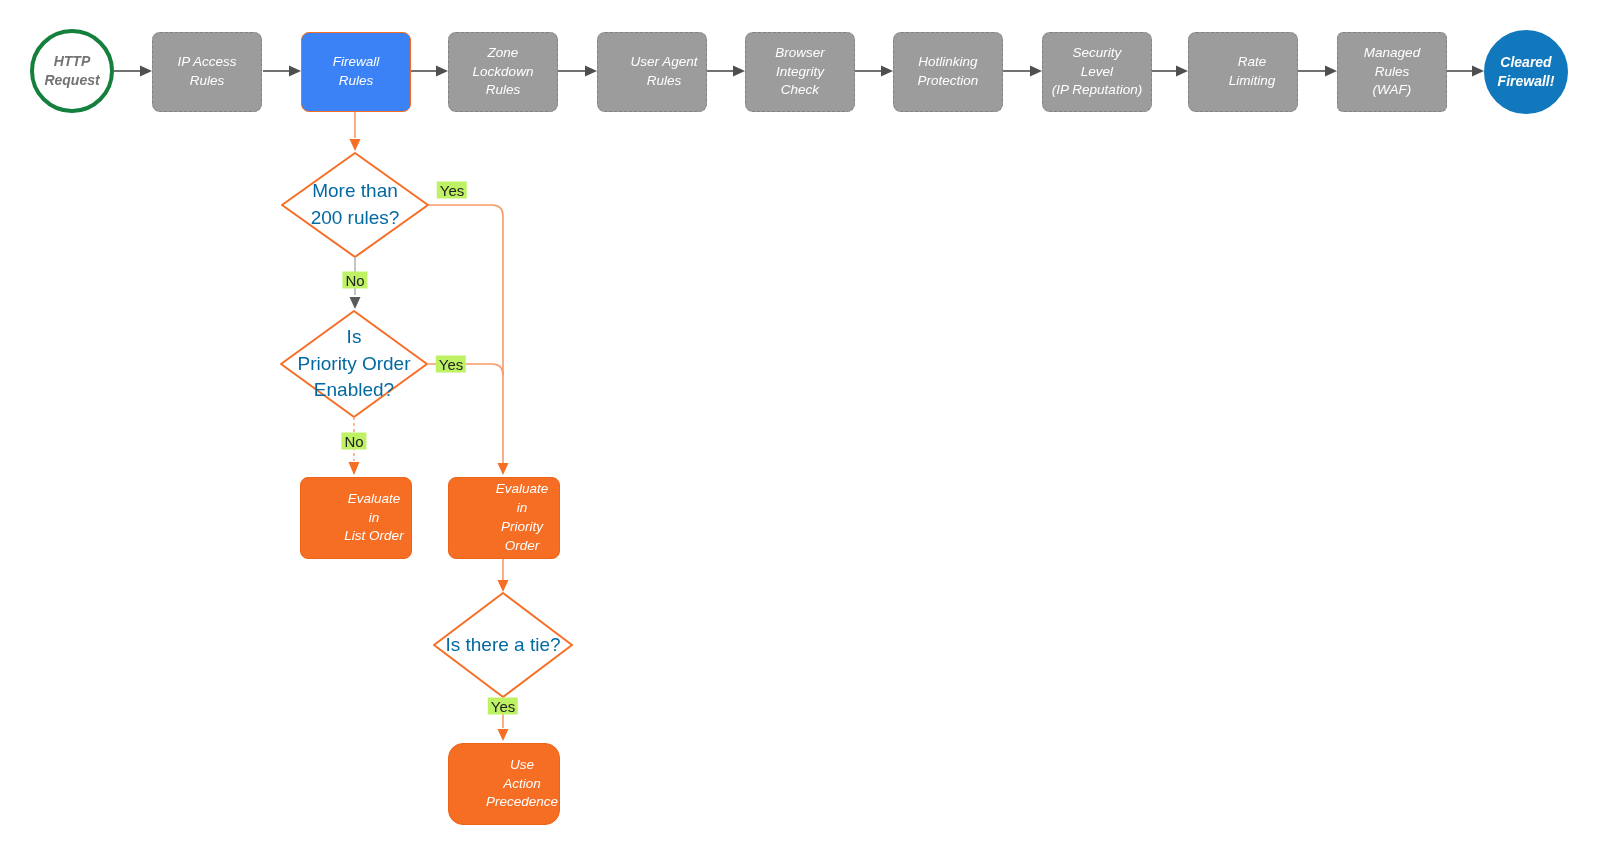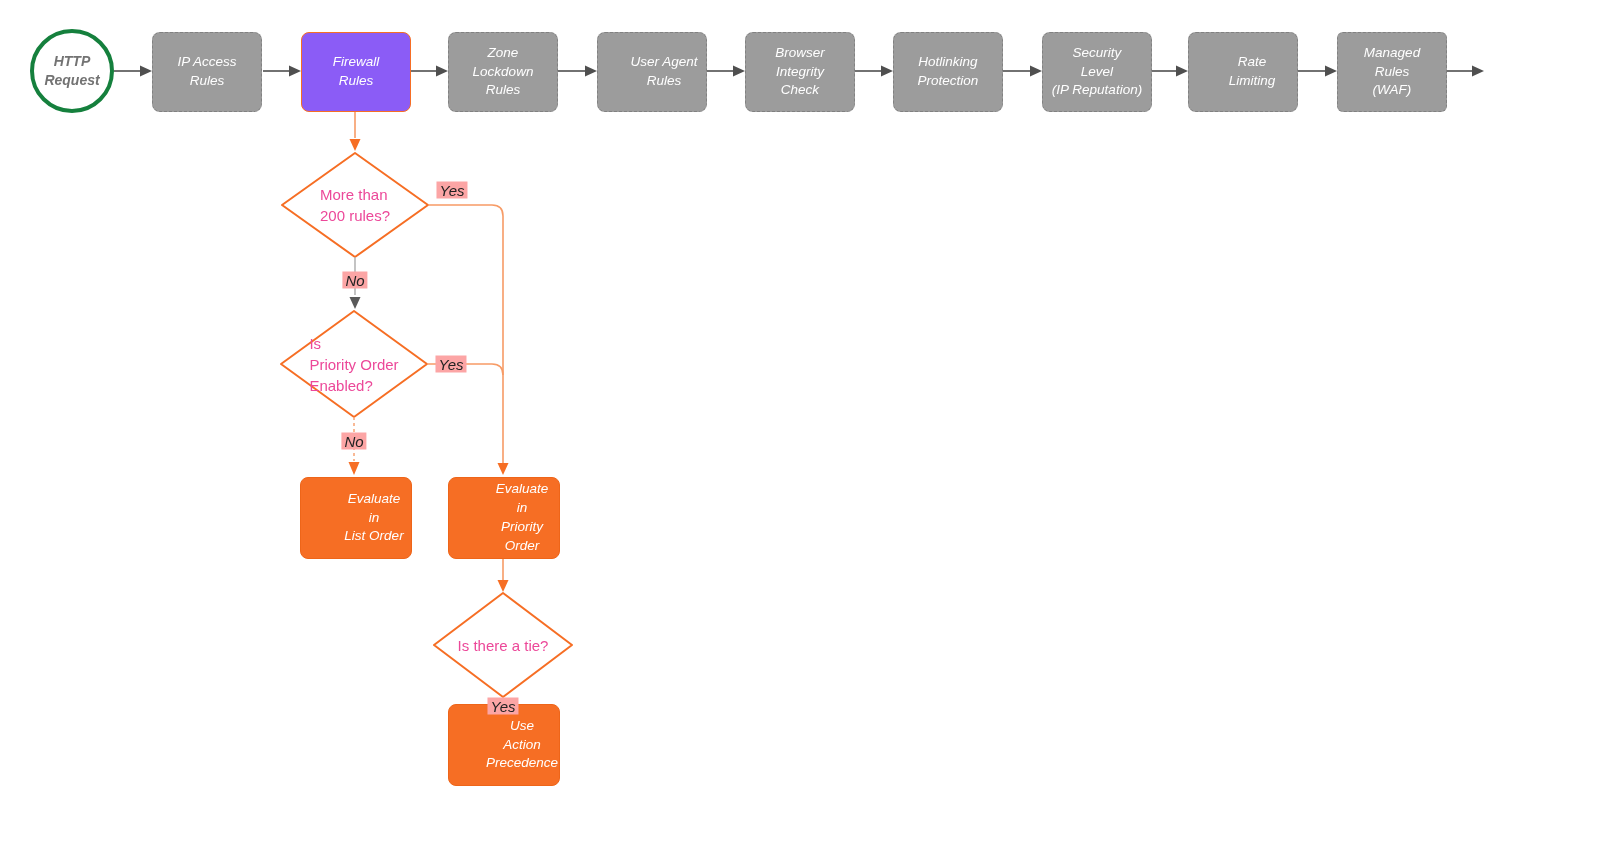--- a/index.html
+++ b/index.html
@@ -14,33 +14,33 @@
     width:84px;height:84px;border-radius:50%;
     font-size:14px;font-weight:bold;font-style:italic;line-height:1.35;
   }
   .terminal.start{background:#ffffff;border:4px solid #15803d;color:#737373;}
   .terminal.end{background:#1278bd;border:4px solid #1278bd;color:#ffffff;}
   .step{
     width:110px;height:80px;border-radius:8px;
     background:#9c9c9c;border:1px dashed #818181;
     color:#ffffff;font-style:italic;font-size:13.5px;line-height:1.4;
   }
-  .step.highlight{background:#8b5cf6;border:1px solid #f66e24;}
+  .step.highlight{background:#3b82f6;border:1px solid #f66e24;}
   .action{
     width:112px;height:82px;border-radius:8px;background:#f66e24;border:1px solid #ee6519;
     color:#ffffff;font-style:italic;font-size:13.5px;line-height:1.4;padding-left:36px;
   }
   .diamond-label{
     position:absolute;transform:translate(-50%,-50%);
-    color:#ec4899;font-size:15px;line-height:1.4;white-space:pre-line;
+    color:#0369a1;font-size:19px;line-height:1.4;text-align:center;white-space:pre-line;
   }
   .edge-label{
     position:absolute;transform:translate(-50%,-50%);
-    background:#fca5a5;padding:0 3px;color:#222222;
-    font-size:15px;font-style:italic;
+    background:#bef264;padding:0 3px;color:#222222;
+    font-size:15px;
   }
   .wires{position:absolute;left:0;top:0;width:1600px;height:858px;}
 </style>
 </head>
 <body>
 
 <div class="canvas">
 
   <svg class="wires" viewBox="0 0 1600 858">
 
@@ -126,20 +126,24 @@
 
     <g>
       <path d="M503 697 V728" fill="none" stroke="#f79b66" stroke-width="1.6"></path>
       <path d="M503 741 L497.5 729 L508.5 729 Z" fill="#f66e24"></path>
     </g>
   </svg>
 
   <div class="node terminal start" style="left:30px;top:29px;">
     <span class="lbl">HTTP
 Request</span>
+  </div>
+  <div class="node terminal end" style="left:1484px;top:30px;">
+    <span class="lbl">Cleared
+Firewall!</span>
   </div>
 
   <div class="node step" style="left:152px;top:32px;">
     <span class="lbl">IP Access
 Rules</span>
   </div>
   <div class="node step highlight" style="left:301px;top:32px;">
     <span class="lbl">Firewall
 Rules</span>
   </div>
@@ -186,21 +190,21 @@
   <div class="node action" style="left:300px;top:477px;">
     <span class="lbl">Evaluate
 in
 List Order</span>
   </div>
   <div class="node action" style="left:448px;top:477px;">
     <span class="lbl">Evaluate
 in
 Priority Order</span>
   </div>
-  <div class="node action" style="left:448px;top:704px;">
+  <div class="node action" style="left:448px;top:743px;border-radius:15px;">
     <span class="lbl">Use
 Action
 Precedence</span>
   </div>
 
   <span class="edge-label" style="left:452px;top:190px;">Yes</span>
   <span class="edge-label" style="left:355px;top:280px;">No</span>
   <span class="edge-label" style="left:451px;top:364px;">Yes</span>
   <span class="edge-label" style="left:354px;top:441px;">No</span>
   <span class="edge-label" style="left:503px;top:706px;">Yes</span>

